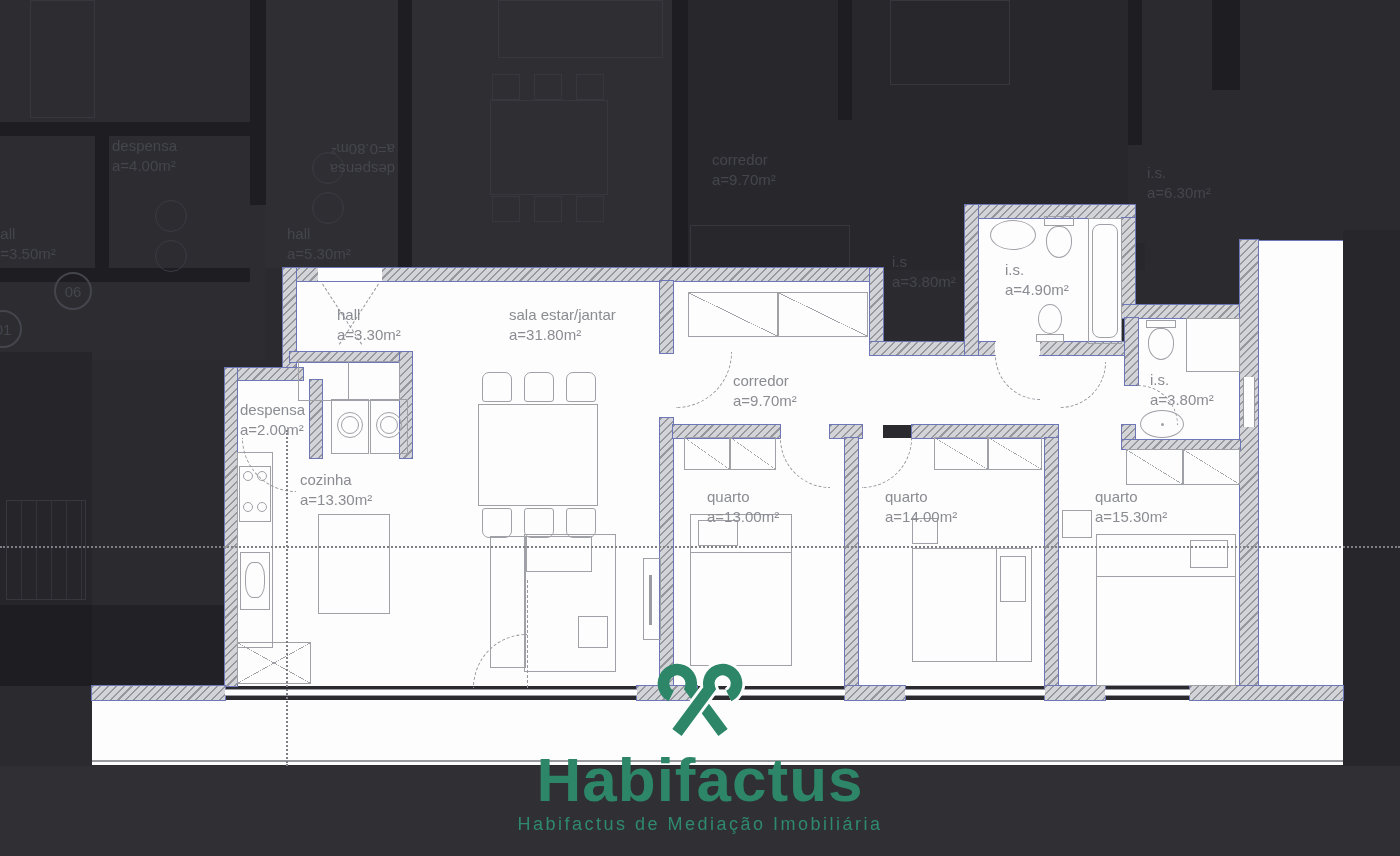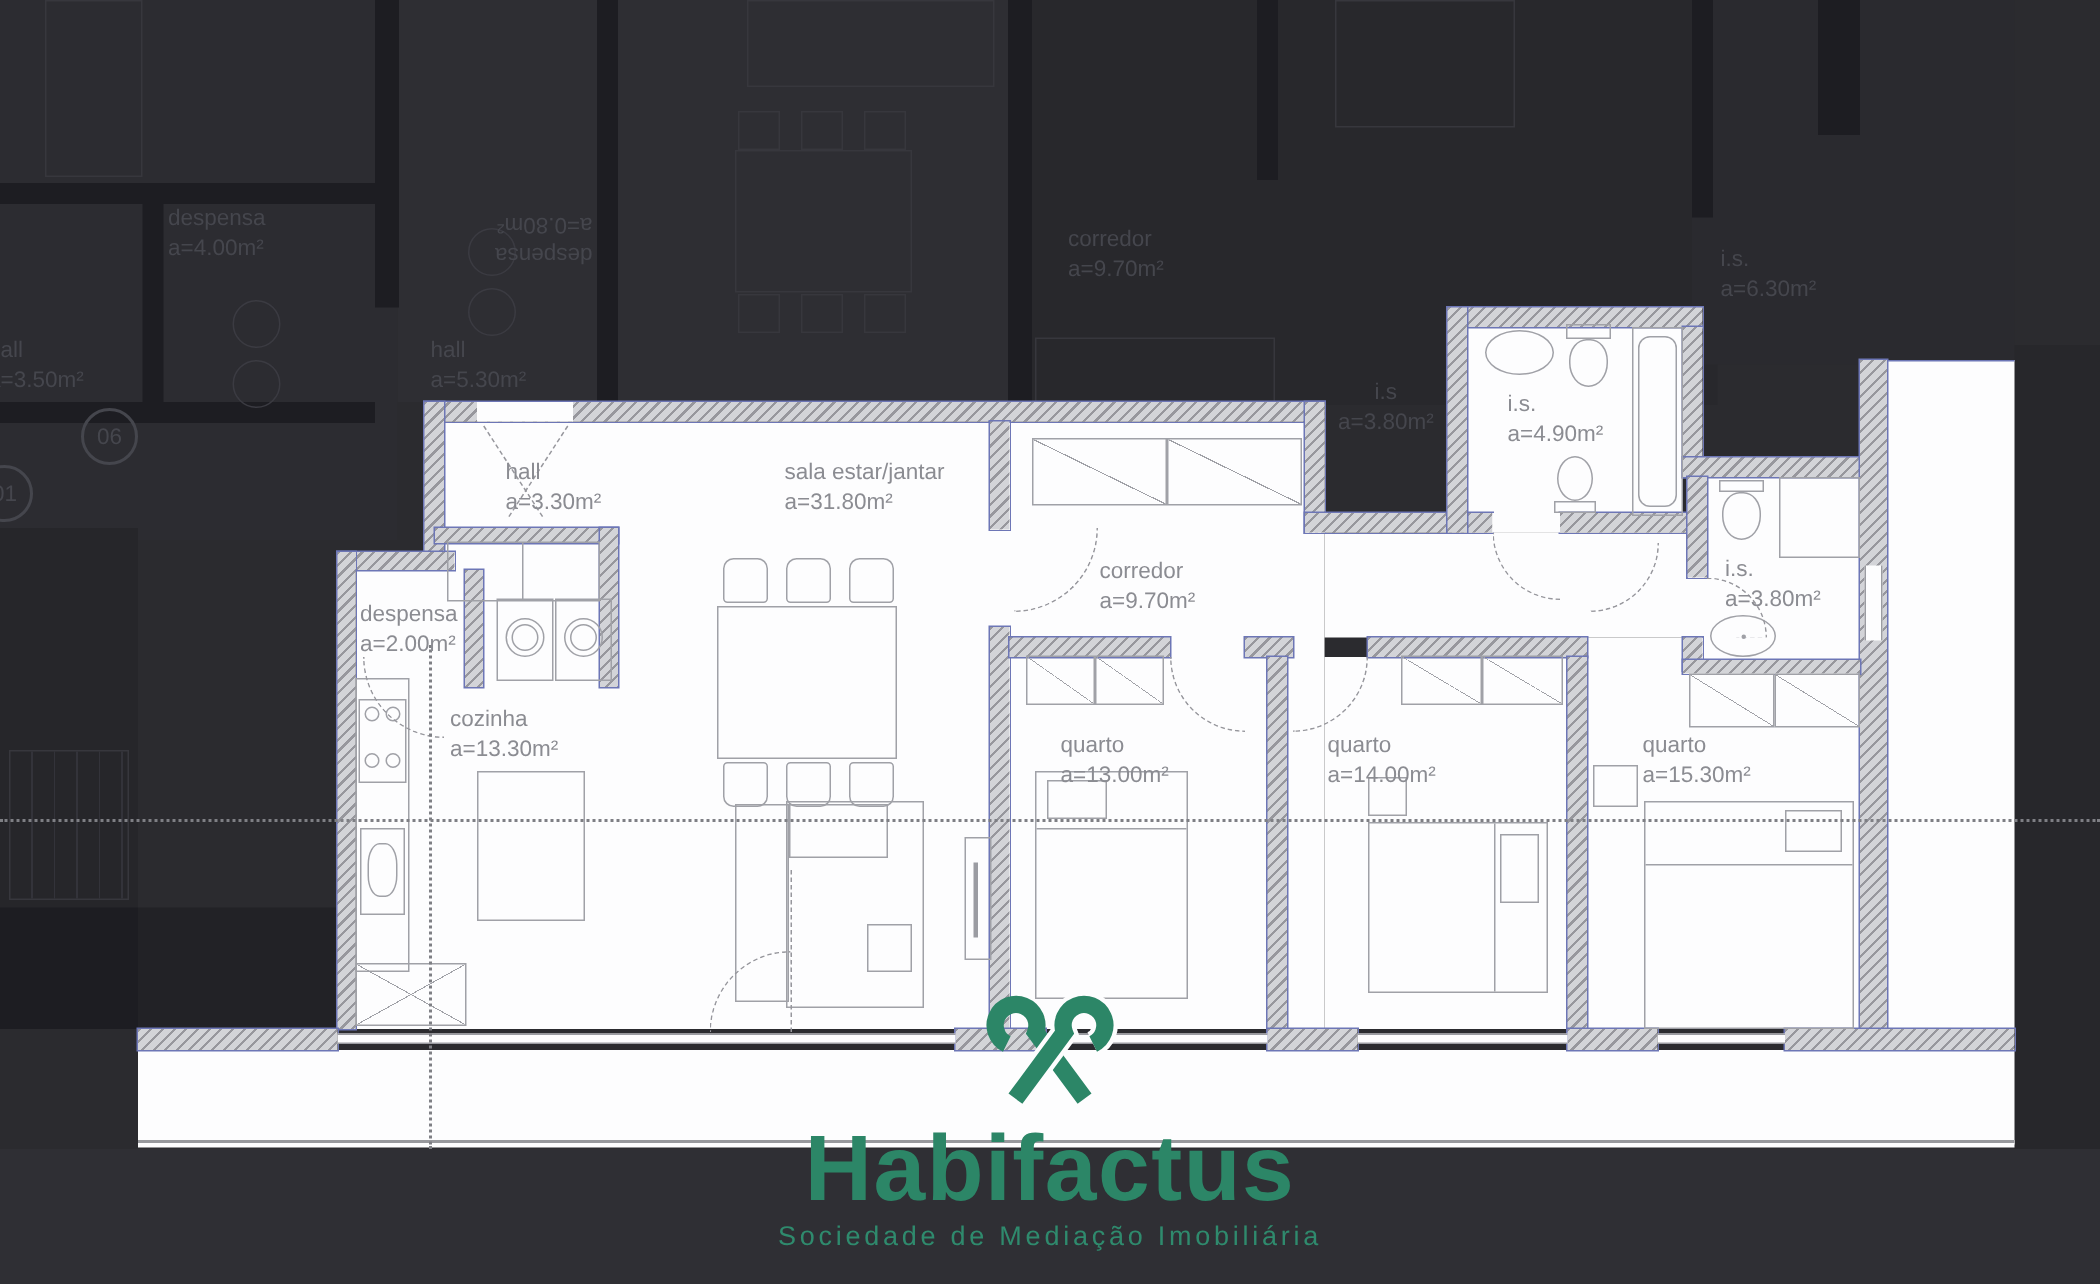--- a/index.html
+++ b/index.html
@@ -89,21 +89,21 @@
       <span>a=5.30m²</span>
     </div>
     <div class="a bglabel" style="left:330px;top:140px;transform:rotate(180deg);">
       <span>despensa</span><br>
       <span>a=0.80m²</span>
     </div>
     <div class="a bglabel" style="left:712px;top:150px;">
       <span>corredor</span><br>
       <span>a=9.70m²</span>
     </div>
-    <div class="a bglabel" style="left:892px;top:252px;text-align:center;">
+    <div class="a bglabel" style="left:892px;top:252px;">
       <span>i.s</span><br>
       <span>a=3.80m²</span>
     </div>
     <div class="a bglabel" style="left:1147px;top:163px;">
       <span>i.s.</span><br>
       <span>a=6.30m²</span>
     </div>
     <div class="a marker" style="left:54px;top:272px;">
         <span>06</span>
       </div>
@@ -254,21 +254,21 @@
   </div>
 
   <div class="a doth" style="left:0;top:546px;width:1400px;height:0;"></div>
   <div class="a dotv" style="left:286px;top:430px;width:0;height:336px;"></div>
 
   <div>
     <div class="a rlabel" style="left:337px;top:305px;">
       <span>hall</span>
       <span>a=3.30m²</span>
     </div>
-    <div class="a rlabel" style="left:523px;top:305px;">
+    <div class="a rlabel" style="left:509px;top:305px;">
       <span>sala estar/jantar</span>
       <span>a=31.80m²</span>
     </div>
     <div class="a rlabel" style="left:733px;top:371px;">
       <span>corredor</span>
       <span>a=9.70m²</span>
     </div>
     <div class="a rlabel" style="left:240px;top:400px;">
       <span>despensa</span>
       <span>a=2.00m²</span>
@@ -301,16 +301,16 @@
 
   <div class="a" style="left:0;top:766px;width:1400px;height:90px;background:#2f2f34;"></div>
 
   <div>
     <svg class="a" viewBox="0 0 100 100" style="left:650px;top:648px;width:100px;height:96px;" xmlns="http://www.w3.org/2000/svg">
       <path d="M74,88 L40,42 A14.5,14.5 0 1 0 20,50" fill="none" stroke="#2c8667" stroke-width="12"></path>
       <path d="M26,88 L60,42 A14.5,14.5 0 1 1 80,50" fill="none" stroke="#fdfdfe" stroke-width="18"></path>
       <path d="M26,88 L60,42 A14.5,14.5 0 1 1 80,50" fill="none" stroke="#2c8667" stroke-width="12"></path>
     </svg>
     <div class="a brand" style="top:744px;color:#2c8667;">Habifactus</div>
-    <div class="a tagline" style="top:814px;color:#2f8a6d;">Sociedade de Mediação Imobiliária</div>
+    <div class="a tagline" style="top:814px;color:#2f8a6d;">Habifactus de Mediação Imobiliária</div>
   </div>
 
 </div>
 
 </body></html>

